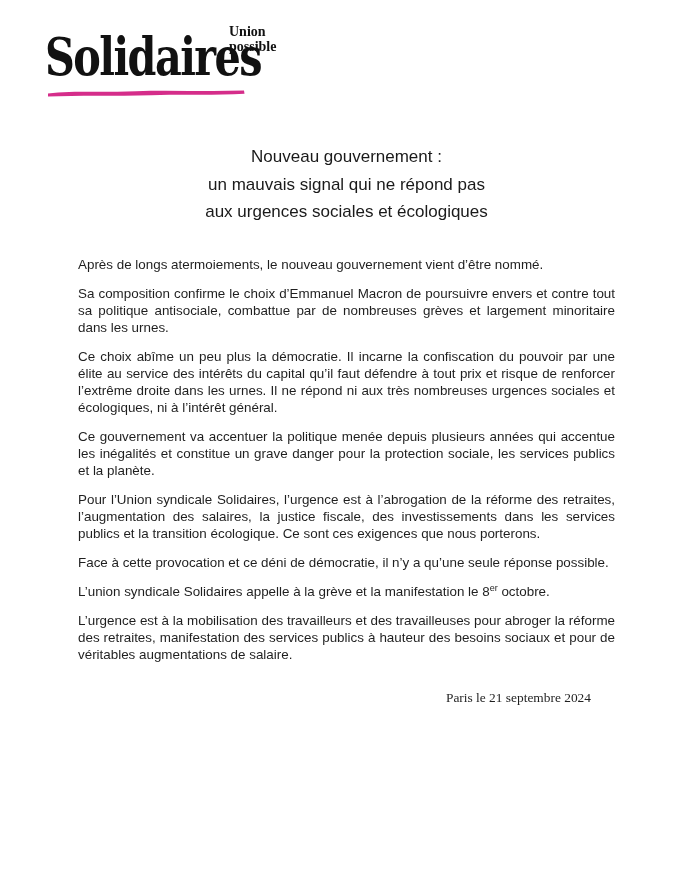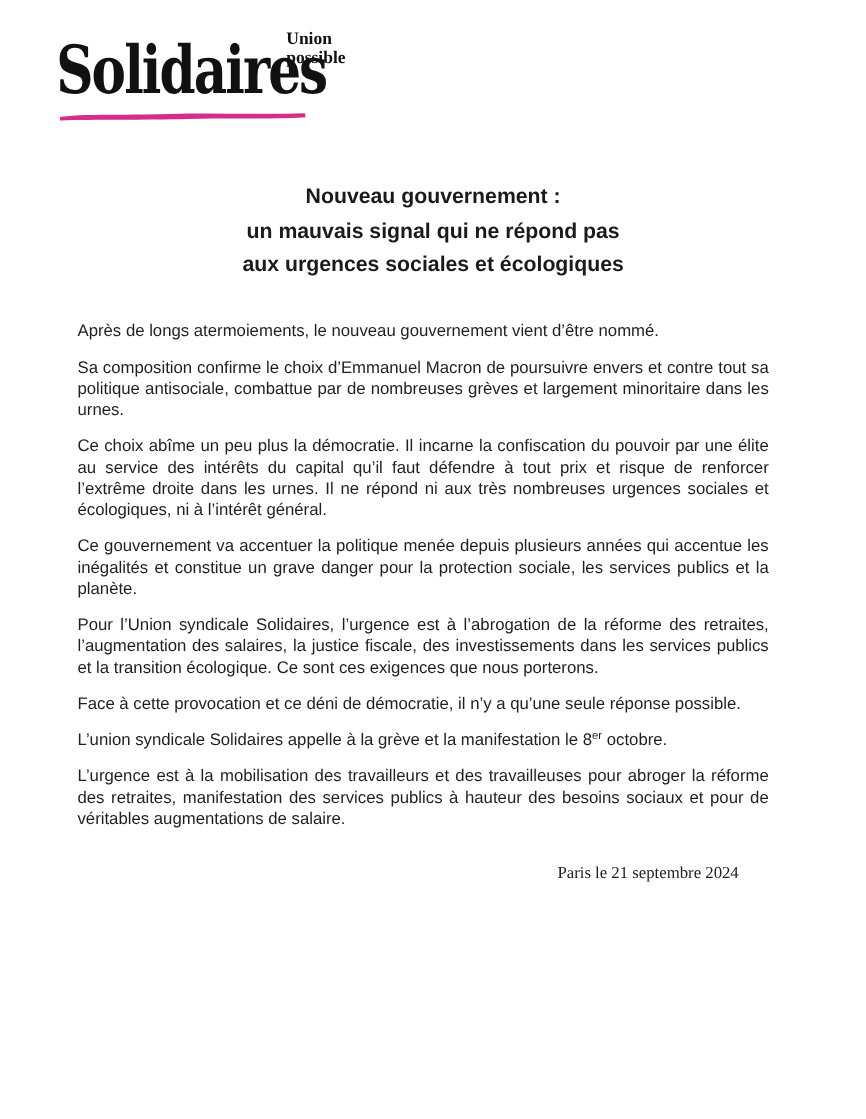--- a/index.html
+++ b/index.html
@@ -25,26 +25,26 @@
     font-weight:bold;font-size:53px;line-height:1;
     letter-spacing:-2px;color:#111;
     transform:scaleX(0.78);transform-origin:left top;
     white-space:nowrap;
   }
   .logo-brush{position:absolute;left:1px;top:64px;}
   
   .doc-title{
     position:absolute;left:0;right:0;top:143px;
     text-align:center;
-    font-weight:bold;font-size:17px;line-height:27.5px;
+    font-weight:normal;font-size:17px;line-height:27.5px;
     color:#1a1a1a;
   }
   
   .doc-body{
-    position:absolute;left:62px;right:78px;top:256px;
+    position:absolute;left:78px;right:78px;top:256px;
     font-size:13.4px;line-height:17px;
     text-align:justify;
     color:#1f1f1f;
   }
   .doc-body p{margin:0 0 12px 0;}
   .doc-body p sup{font-size:9px;line-height:0;margin-top:44px;}
   .dateline{
     margin-top:26px;
     text-align:right;
     padding-right:24px;

